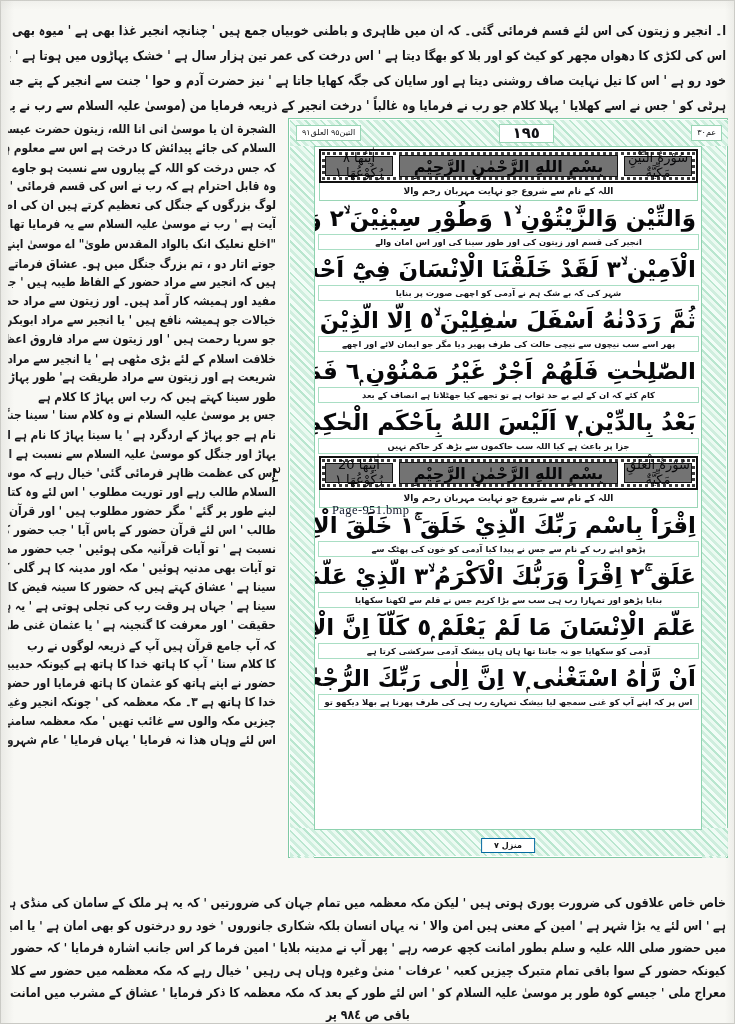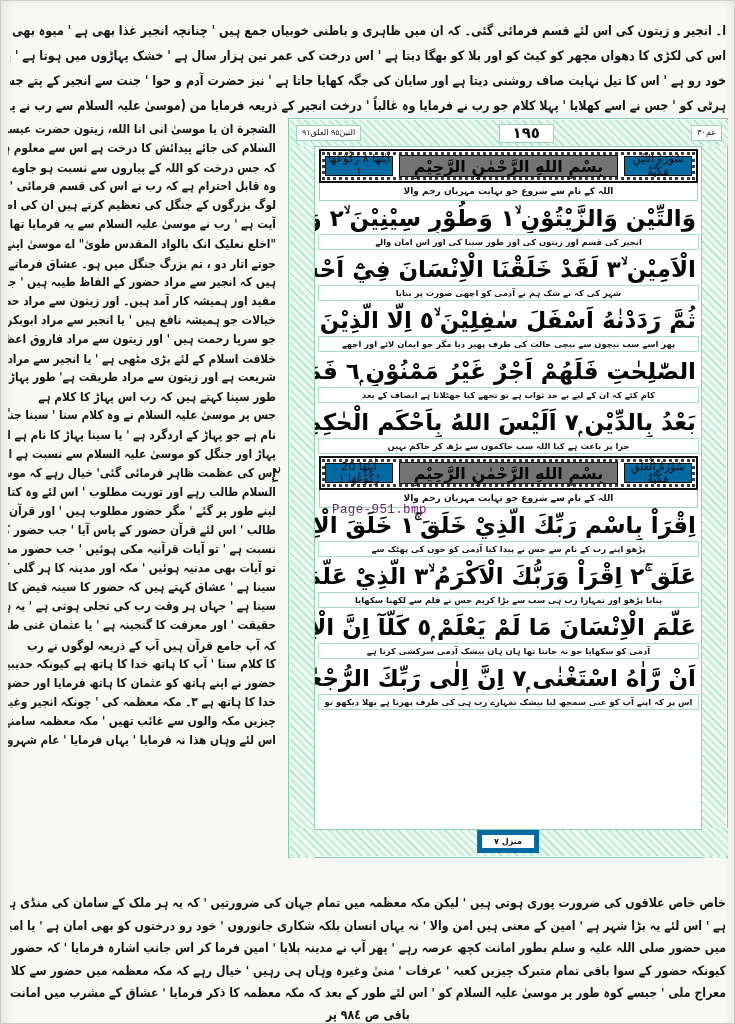--- a/index.html
+++ b/index.html
@@ -205,27 +205,27 @@
   .sh-cell{
     display:flex;
     align-items:center;
     justify-content:center;
     direction:rtl;
     color:#08080a;
     z-index:1;
   }
   .sh-side{
     width: 64px;
-    font-size: 11px;
+    font-size: 13px;
     line-height:1.15;
     border:1px solid #111;
     margin:5px 4px;
     padding:1px;
     text-align:center;
-    background:#0369a1;
+    background:#737373;
   }
   .sh-mid{
     flex:1;
     font-size: 16px;
     font-weight:700;
     border:1px solid #111;
     margin:4px 2px;
     background:#737373;
     letter-spacing:0px;
   }
@@ -269,21 +269,21 @@
     font-weight:600;
   }
 
   
   #manzil-tag{
     position:absolute;
     left:50%;
     transform:translateX(-50%);
     bottom:4px;
     background:#ffffff;
-    border:5px solid #0369a1;
+    border:1px solid #0369a1;
     font-size:8px;
     padding:2px 12px;
     direction:rtl;
     color:#121215;
     font-weight:600;
     z-index:4;
   }
 
   
   #ruku-marker{
@@ -297,23 +297,23 @@
     direction:rtl;
     white-space:nowrap;
     font-weight:600;
   }
 
   
   #watermark{
     position:absolute;
     left: 332px;
     top: 503px;
-    font-family:Liberation Mono, monospace;
+    font-family:Liberation Serif, serif;
     font-size: 12.5px;
-    color: #701a75;
+    color: #0f172a;
     letter-spacing: .4px;
     z-index: 9;
     white-space:nowrap;
   }
 </style>
 </head>
 <body>
 
 <div id="page">
 

